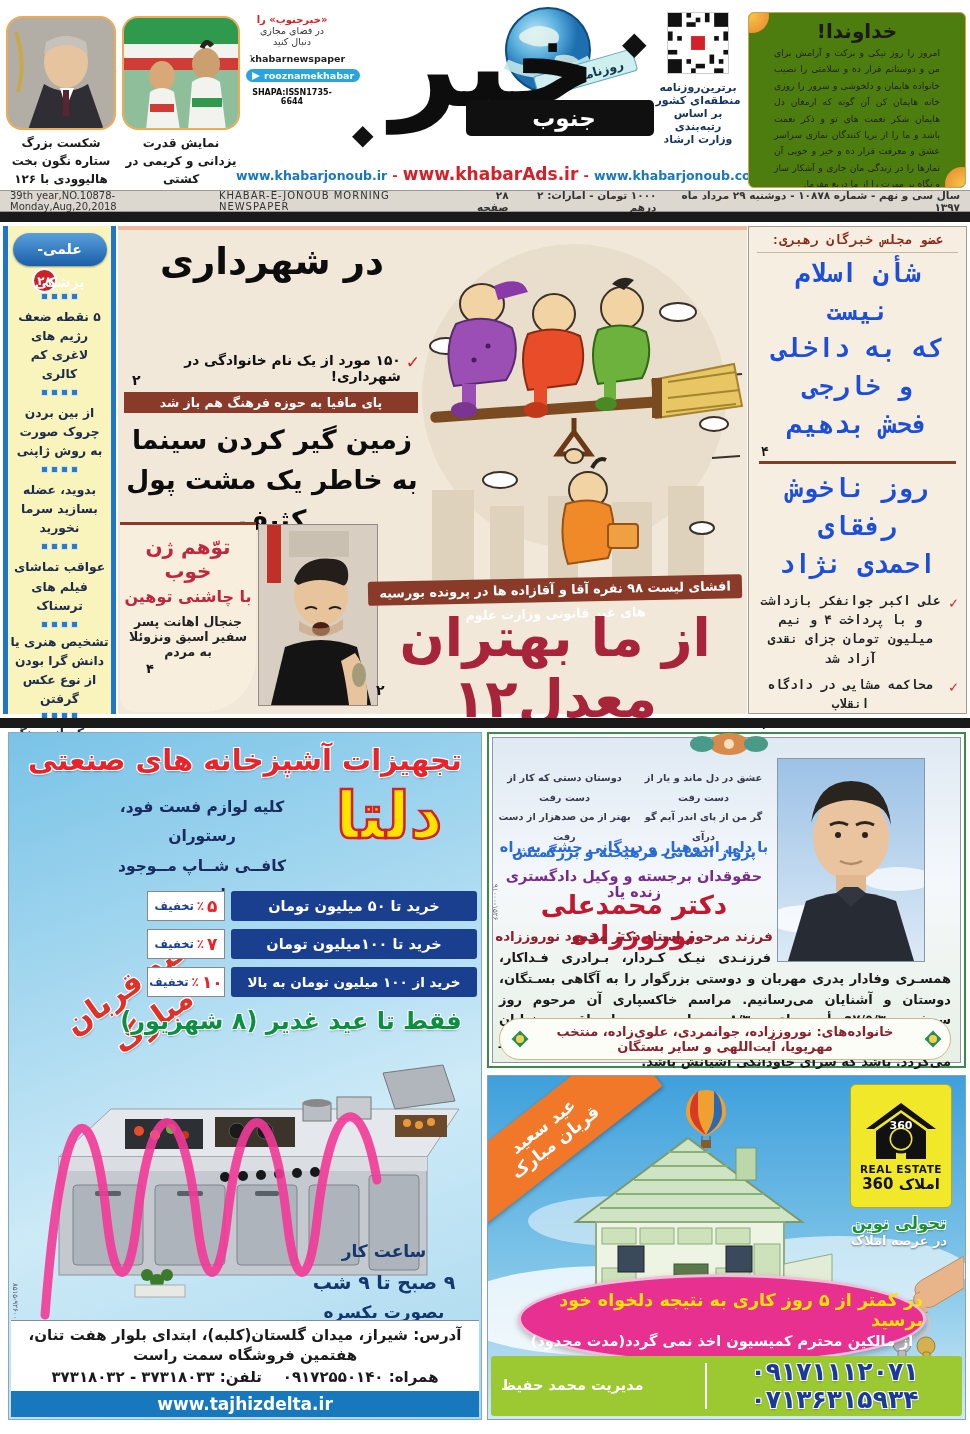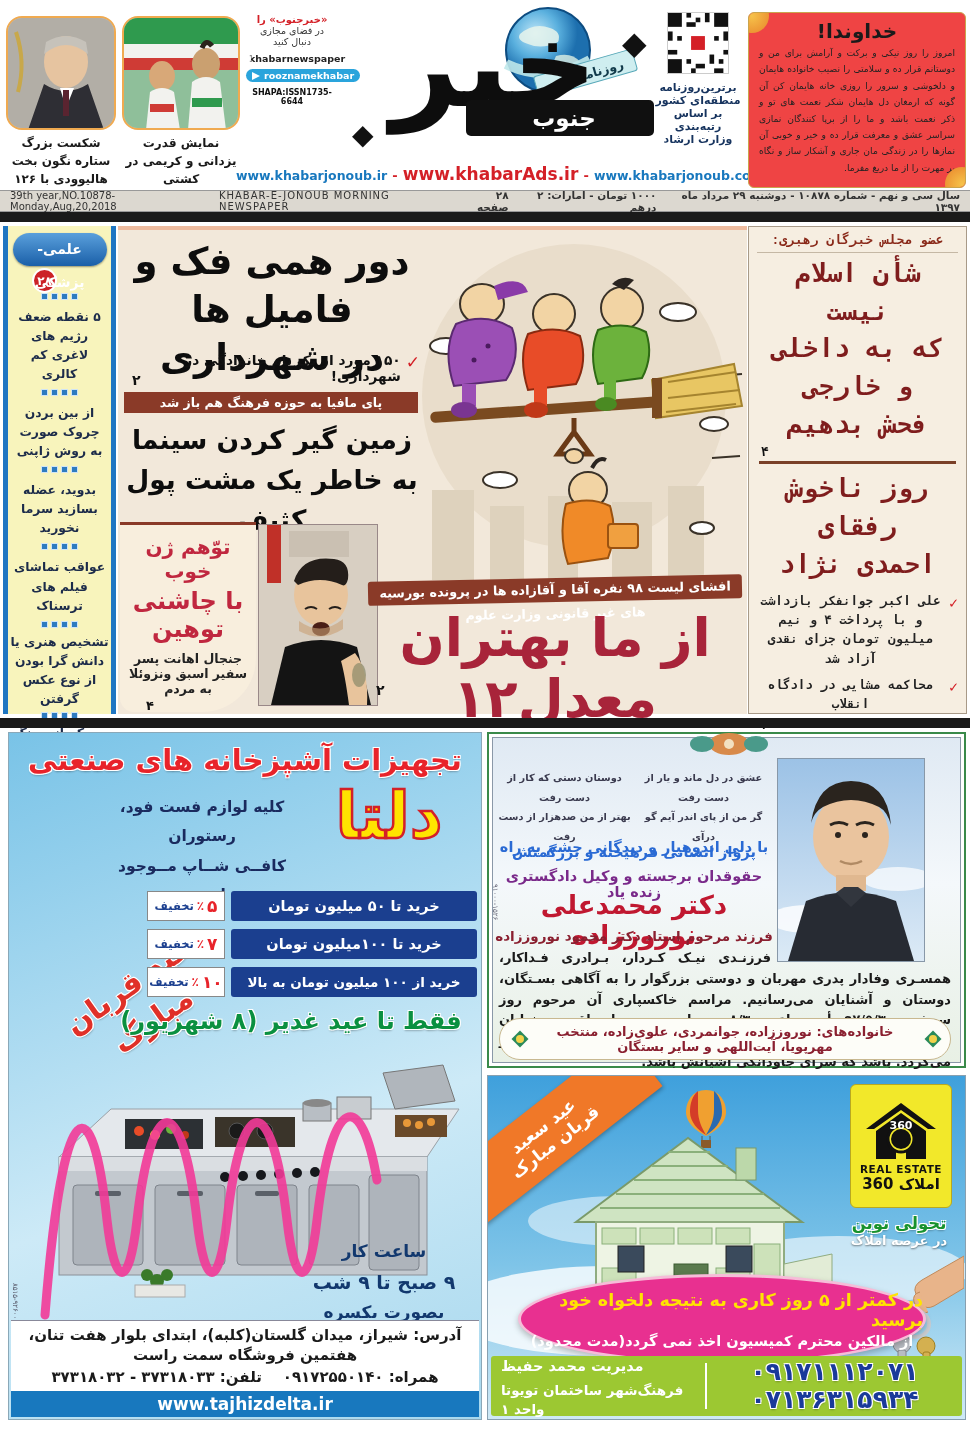--- a/index.html
+++ b/index.html
@@ -39,21 +39,21 @@
   
   .main{background:#f2e8da;}
   .main::before{content:"";position:absolute;top:0;left:0;right:0;height:4px;background:#eebb9e;}
   .hl{font-weight:bold;color:#0d0d0d;text-align:center;}
   .chk{color:#d42027;font-weight:bold;}
   .mbar{background:#8a3a28;color:#fff;font-weight:bold;text-align:center;}
   .pg{font-size:14px;font-weight:bold;color:#111;}
   
   .rcol{background:#f6eee1;border:1px solid #a89a88;padding:5px 8px;font-family:Liberation Mono, monospace;}
   .rc-kicker{font-size:13px;font-weight:bold;color:#8a2a1a;text-align:center;padding-bottom:4px;border-bottom:1px solid #c5b8a5;margin-bottom:4px;}
-  .rc-h{font-size:26px;font-weight:bold;color:#7f1d1d;text-align:center;line-height:1.45;}
+  .rc-h{font-size:26px;font-weight:bold;color:#1d4ed8;text-align:center;line-height:1.45;}
   .rc-rule{border-top:3px solid #7a4028;margin:4px 2px 8px;position:relative;}
   .rc-rule .pg{position:absolute;right:auto;left:2px;top:-20px;font-size:13px;}
   .rcb{display:flex;gap:5px;align-items:flex-start;justify-content:center;font-size:12.5px;font-weight:bold;
        color:#222;line-height:1.55;margin-top:7px;text-align:center;}
   
   .delta{background:linear-gradient(160deg,#79c3e7,#cdeaf7 60%,#a8d8ee);border:1px solid #8aa8b8;}
   .offer-row{display:flex;height:30px;margin-bottom:8px;gap:6px;}
   .offer-cond{flex:1;background:#1b3f8f;border-radius:3px;color:#fff;font-size:14.5px;font-weight:bold;text-align:center;line-height:30px;}
   .offer-box{width:78px;background:#fff;border:1px solid #888;display:flex;align-items:center;justify-content:center;gap:3px;}
   
@@ -184,21 +184,21 @@
         </g>
         <rect x="5" y="5" width="3" height="3" fill="#d42027"></rect>
       </svg>
     <div class="b" style="font-size:11px;color:#16335e;margin-top:3px;">برترین‌روزنامه</div>
     <div class="b" style="font-size:11px;color:#16335e;">منطقه‌ای کشور</div>
     <div class="b" style="font-size:11px;color:#16335e;">بر اساس</div>
     <div class="b" style="font-size:11px;color:#16335e;">رتبه‌بندی</div>
     <div class="b" style="font-size:11px;color:#16335e;">وزارت ارشاد</div>
   </div>
 
-  <div class="abs" style="left:748px;top:12px;width:218px;height:176px;background:#ef4444;border:1.5px solid #caa54e;border-radius:6px;padding:6px 10px;overflow:hidden;">
+  <div class="abs" style="left:748px;top:12px;width:218px;height:176px;background:#4d7c0f;border:1.5px solid #caa54e;border-radius:6px;padding:6px 25px;overflow:hidden;">
     <div class="abs" style="left:-14px;top:-14px;width:34px;height:34px;border-radius:50%;background:radial-gradient(circle,#f6c24a,#e8832a);"></div>
     <div class="abs" style="right:-14px;bottom:-14px;width:34px;height:34px;border-radius:50%;background:radial-gradient(circle,#f6c24a,#e8832a);"></div>
     <div class="b" style="font-size:20px;text-align:center;color:#1a1a1a;">خداوندا!</div>
     <div style="font-size:9.2px;line-height:1.78;text-align:justify;color:#222;margin-top:2px;">امروز را روز نیکی و برکت و آرامش برای من و دوستانم قرار ده و سلامتی را نصیب خانواده هایمان و دلخوشی و سرور را روزی خانه هایمان کن آن گونه که ارمغان دل هایمان شکر نعمت های تو و ذکر نعمت باشد و ما را از برپا کنندگان نمازی سراسر عشق و معرفت قرار ده و خیر و خوبی آن نمازها را در زندگی مان جاری و آشکار ساز و نگاه پر مهرت را از ما دریغ مفرما.</div>
   </div>
 
   <div class="abs datebar" style="left:0;top:190px;width:970px;height:22px;">
     <span style="font-size:10px;">39th year,NO.10878-Monday,Aug,20,2018</span>
     <span style="font-size:10px;letter-spacing:1px;">KHABAR-E-JONOUB MORNING NEWSPAPER</span>
     <span class="b" style="direction:rtl;">۲۸ صفحه</span>
@@ -305,39 +305,38 @@
         <path d="M158 190 l0 14 m-16 22 l16 -22 l16 22 z" stroke="#6a3a16" stroke-width="5" fill="none"></path>
         <ellipse cx="172" cy="262" rx="19" ry="18" fill="#f2d4a4" stroke="#3a3228" stroke-width="2"></ellipse>
         <path d="M176 240 q6 -12 14 -8" stroke="#2a2420" stroke-width="4" fill="none"></path>
         <path d="M150 276 q24 -8 44 2 q8 26 -2 52 l-40 6 q-10 -30 -2 -60z" fill="#f08a28" stroke="#9a5210" stroke-width="2"></path>
         <rect x="192" y="296" width="30" height="24" rx="3" fill="#f0a040" stroke="#9a5210" stroke-width="2"></rect>
         <ellipse cx="158" cy="228" rx="9" ry="7" fill="#f2d4a4" stroke="#3a3228" stroke-width="2"></ellipse>
       </svg>
     </div>
 
     <div class="abs hl" style="left:6px;top:12px;width:296px;font-size:37px;line-height:1.3;">
-      <div>دور همی فک و فامیل ها</div>
       <div>در شهرداری</div>
     </div>
     <div class="abs" style="left:6px;top:126px;width:296px;display:flex;gap:5px;justify-content:center;">
       <span class="chk" style="font-size:17px;">✓</span>
       <span class="b" style="font-size:13.8px;color:#111;">۱۵۰ مورد از یک نام خانوادگی در شهرداری!</span>
     </div>
     <div class="abs pg" style="left:14px;top:146px;">۲</div>
     <div class="abs mbar" style="left:6px;top:166px;width:294px;height:21px;font-size:12.5px;line-height:21px;">پای مافیا به حوزه فرهنگ هم باز شد</div>
 
     <div class="abs hl" style="left:6px;top:194px;width:296px;font-size:26.5px;line-height:1.5;">
       <div>زمین گیر کردن سینما</div>
       <div>به خاطر یک مشت پول کثیف</div>
       <div class="pg" style="text-align:left;margin:0 0 0 6px;font-size:13px;">۲</div>
     </div>
 
     <div class="abs" style="left:2px;top:296px;width:136px;height:190px;background:#f8eedd;border-top:3px solid #8a3a28;border-radius:0 0 54px 14px;padding-top:10px;">
       <div class="c b" style="font-size:20px;color:#c0273f;">توّهم ژن خوب</div>
-      <div class="c b" style="font-size:24px;color:#c0273f;margin-top:4px;">با چاشنی توهین</div>
+      <div class="c b" style="font-size:16px;color:#c0273f;margin-top:4px;">با چاشنی توهین</div>
       <div class="c b" style="font-size:12.5px;color:#222;margin-top:8px;">جنجال اهانت پسر</div>
       <div class="c b" style="font-size:12.5px;color:#222;">سفیر اسبق ونزوئلا</div>
       <div class="c b" style="font-size:12.5px;color:#222;">به مردم</div>
       <div class="pg" style="margin:2px 0 0 26px;text-align:left;font-size:13px;">۴</div>
     </div>
     <div class="abs" style="left:140px;top:298px;width:120px;height:182px;border:1px solid #988;overflow:hidden;">
       <svg width="118" height="180" viewBox="0 0 118 180">
           <rect width="118" height="180" fill="#d8cfc2"></rect>
           <rect x="8" y="0" width="14" height="58" fill="#c03028"></rect>
           <rect x="30" y="6" width="60" height="26" fill="#cac0b2"></rect>
@@ -643,21 +642,20 @@
           <rect x="70" y="118" width="6" height="4"></rect>
         </g>
     </svg>
     <div class="abs" style="left:30px;top:198px;width:408px;height:90px;background:#e83090;border:3px solid #f6bcd8;border-radius:50%;display:flex;flex-direction:column;align-items:center;justify-content:center;box-shadow:0 3px 6px rgba(0,0,0,.25);">
       <div class="b" style="color:#ffe400;font-size:17.5px;">در کمتر از ۵ روز کاری به نتیجه دلخواه خود برسید</div>
       <div class="b" style="color:#ffffff;font-size:14.5px;margin-top:3px;">از مالکین محترم کمیسیون اخذ نمی گردد(مدت محدود)</div>
     </div>
     <div class="abs lime" style="left:3px;right:3px;bottom:3px;height:60px;">
       <div style="flex:1;direction:rtl;">
         <div class="b" style="color:#fff;font-size:14.5px;text-align:left;line-height:1.9;">مدیریت محمد حفیظ</div>
-        <div class="b" style="color:#fff;font-size:13.5px;text-align:left;line-height:1.4;">فرهنگ‌شهر ساختمان تویوتا واحد ۱</div>
       </div>
       <div style="width:2px;height:46px;background:#fff;margin:0 10px;"></div>
       <div style="width:235px;">
         <div class="re-num sw">۰۹۱۷۱۱۱۲۰۷۱</div>
         <div class="re-num sw">۰۷۱۳۶۳۱۵۹۳۴</div>
       </div>
     </div>
   </div>
 
 </div>

